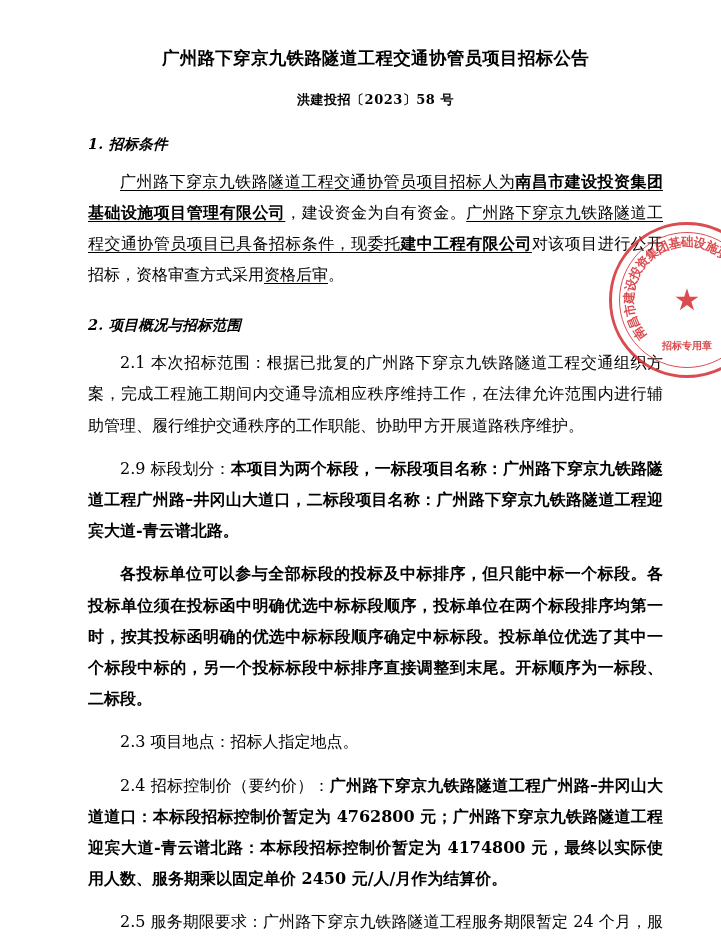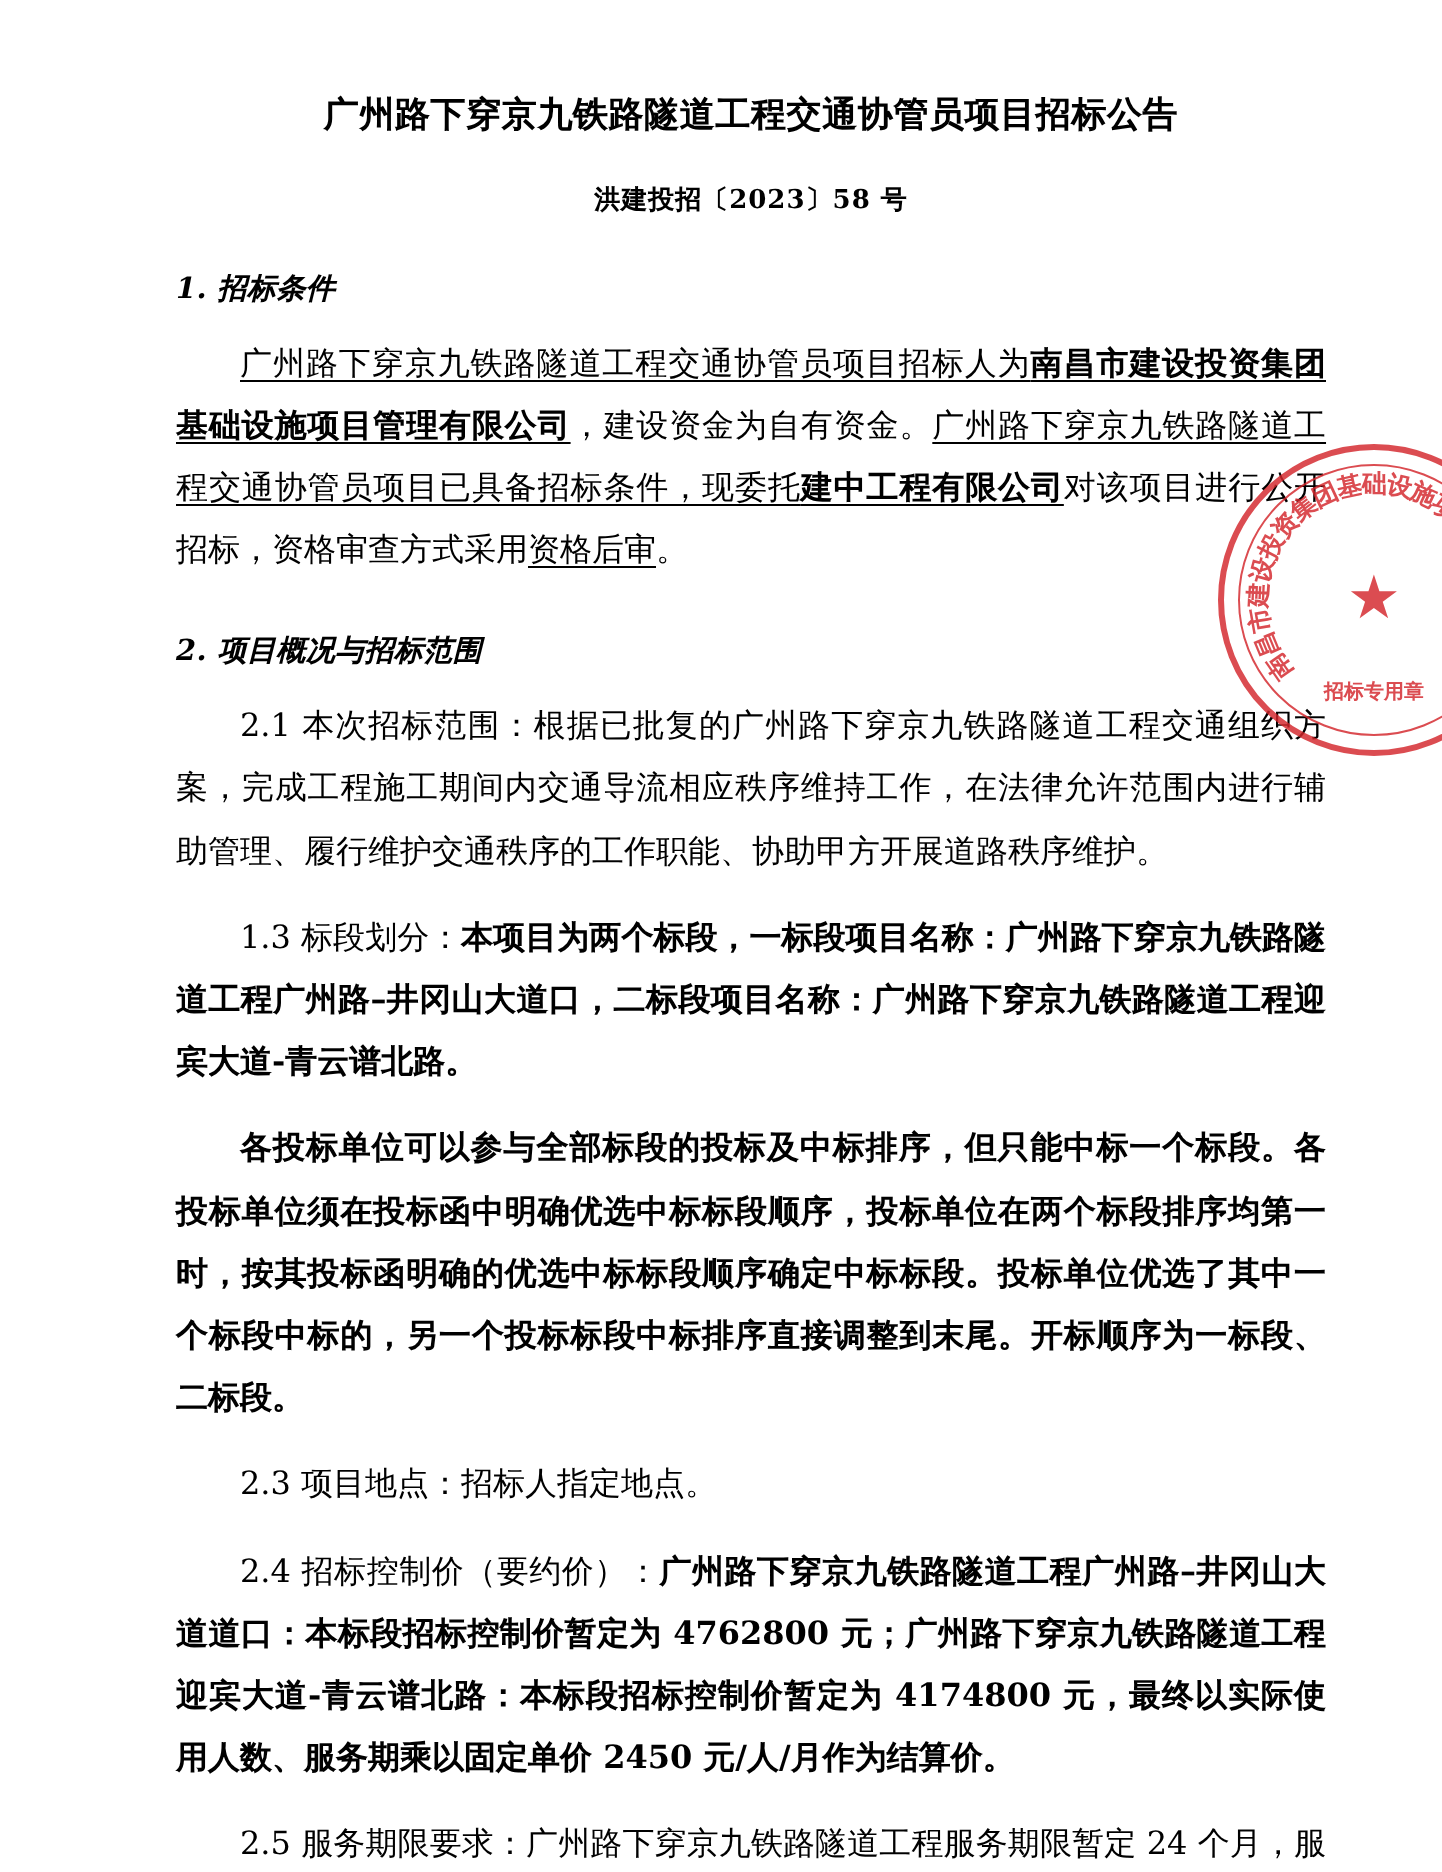--- a/index.html
+++ b/index.html
@@ -129,21 +129,21 @@
     <span class="u">广州路下穿京九铁路隧道工程交通协管员项目招标人为</span><span class="u b">南昌市建设投资集团基础设施项目管理有限公司</span><span>，建设资金为自有资金。</span><span class="u">广州路下穿京九铁路隧道工程交通协管员项目已具备招标条件，现委托</span><span class="u b">建中工程有限公司</span><span>对该项目进行公开招标，资格审查方式采用</span><span class="u">资格后审</span><span>。</span>
   </p>
 
   <div class="section-heading">2. 项目概况与招标范围</div>
 
   <p class="para">
     <span>2.1 本次招标范围：</span><span>根据已批复的广州路下穿京九铁路隧道工程交通组织方案，完成工程施工期间内交通导流相应秩序维持工作，在法律允许范围内进行辅助管理、履行维护交通秩序的工作职能、协助甲方开展道路秩序维护。</span>
   </p>
 
   <p class="para">
-    <span>1.3 标段划分：</span><span class="b">本项目为两个标段，一标段项目名称：</span><span class="b">广州路下穿京九铁路隧道工程广州路–井冈山大道口，二标段项目名称：广州路下穿京九铁路隧道工程迎宾大道-青云谱北路。</span>
+    <span>2.9 标段划分：</span><span class="b">本项目为两个标段，一标段项目名称：</span><span class="b">广州路下穿京九铁路隧道工程广州路–井冈山大道口，二标段项目名称：广州路下穿京九铁路隧道工程迎宾大道-青云谱北路。</span>
   </p>
 
   <p class="para">
     <span class="b">各投标单位可以参与全部标段的投标及中标排序，但只能中标一个标段。各投标单位须在投标函中明确优选中标标段顺序，投标单位在两个标段排序均第一时，按其投标函明确的优选中标标段顺序确定中标标段。投标单位优选了其中一个标段中标的，另一个投标标段中标排序直接调整到末尾。开标顺序为一标段、二标段。</span>
   </p>
 
   <p class="para">
     <span>2.3 项目地点：</span><span>招标人指定地点。</span>
   </p>
 

